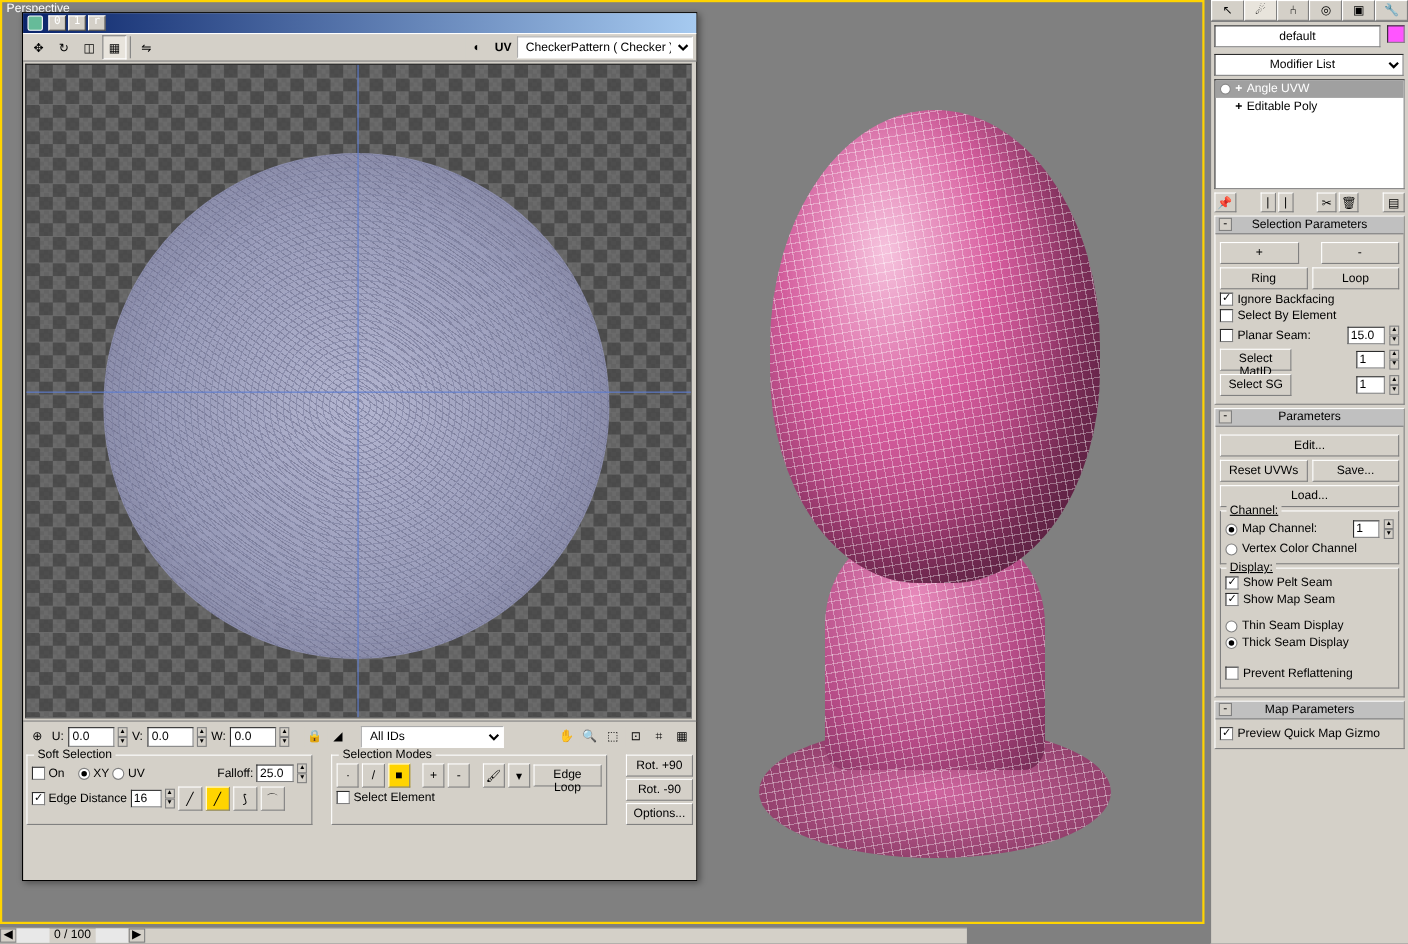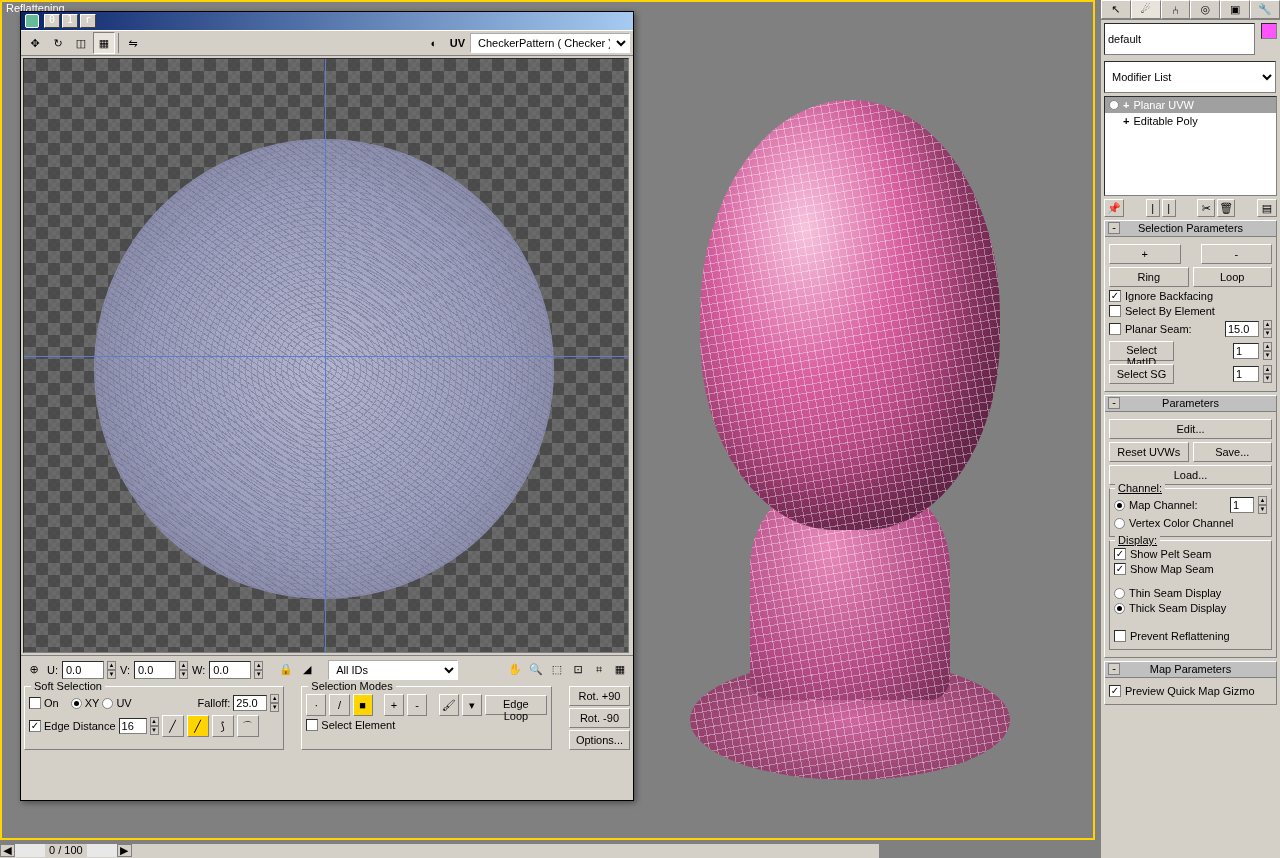--- a/index.html
+++ b/index.html
@@ -63,40 +63,40 @@
 .head-box{position:absolute;left:640px;top:60px;width:440px;height:750px;}
 .head-shape{position:absolute;left:60px;top:40px;width:300px;height:430px;border-radius:50% 50% 45% 45%;background:radial-gradient(ellipse at 35% 30%,#f6c4de 0%,#d85fa0 35%,#a63d76 65%,#6e2850 100%);box-shadow:inset -30px -30px 60px rgba(0,0,0,.35);}
 .head-neck{position:absolute;left:110px;top:420px;width:200px;height:220px;background:radial-gradient(ellipse at 40% 30%,#e88bbc 0%,#b44a85 60%,#6e2850 100%);border-radius:40% 40% 10% 10%;}
 .head-base{position:absolute;left:50px;top:600px;width:320px;height:120px;border-radius:50%;background:radial-gradient(ellipse,#d066a0,#7a3158);}
 .head-wire{position:absolute;inset:0;background:repeating-linear-gradient(80deg,rgba(255,255,255,.35) 0 1px,transparent 1px 8px),repeating-linear-gradient(-10deg,rgba(255,255,255,.35) 0 1px,transparent 1px 8px);border-radius:inherit;pointer-events:none;}
 
 
 .cmdpanel{position:absolute;right:0;top:0;width:180px;height:858px;background:#d4d0c8;border-left:1px solid #808080;}
 .tabrow{height:20px;display:flex;border-bottom:1px solid #808080;}
 .tabrow .tab{flex:1;border:1px solid #808080;border-top-color:#fff;border-left-color:#fff;display:flex;align-items:center;justify-content:center;}
-.cp-field{margin:3px;height:32px;border:1px inset #808080;background:#fff;padding:2px 3px;display:flex;align-items:center;}
+.cp-field{margin:3px;height:20px;border:1px inset #808080;background:#fff;padding:2px 3px;display:flex;align-items:center;text-align:center;}
 .cp-swatch{width:16px;height:16px;background:#f5f;margin:3px 3px 3px 3px;float:right;border:1px inset #808080;}
 .modstack{margin:3px;height:100px;border:1px inset #808080;background:#fff;}
 .modstack .item{padding:2px 4px;display:flex;align-items:center;gap:4px;}
 .modstack .item.sel{background:#a0a0a0;color:#fff;}
 .modstack .bulb{width:10px;height:10px;background:#fff;border:1px solid #888;border-radius:50%;display:inline-block;}
 .modrow{margin:3px;display:flex;gap:4px;align-items:center;justify-content:space-between;}
 .rollout{margin:3px;border:1px solid #808080;border-top-color:#fff;border-left-color:#fff;}
 .rollhead{height:16px;background:#c0c0c0;border-bottom:1px solid #808080;text-align:center;line-height:15px;position:relative;}
 .rollhead .pm{position:absolute;left:3px;top:1px;width:12px;height:12px;border:1px solid #808080;background:#d4d0c8;text-align:center;line-height:9px;}
 .rollbody{padding:4px;}
 .rollbody .row{display:flex;align-items:center;gap:4px;margin:3px 0;}
 .rollbody .btn-txt{flex:1;text-align:center;}
 .fset{border:1px solid #808080;border-top-color:#fff;margin:3px 0;padding:4px;position:relative;}
 .fset .lg{position:absolute;top:-7px;left:5px;background:#d4d0c8;padding:0 3px;text-decoration:underline;}
 </style>
 </head>
 <body>
 
-<div class="vp-label">Reflattening</div>
+<div class="vp-label">Perspective</div>
 <div class="vp-outline"></div>
 <div class="axis-gizmo"><span class="z">z</span> <span class="x">x</span></div>
 
 <div class="head-box">
   <div class="head-base">
       <div class="head-wire"></div>
     </div>
   <div class="head-neck">
       <div class="head-wire"></div>
     </div>
@@ -245,21 +245,21 @@
   </div>
   <div style="display:flex">
     <input class="cp-field" style="flex: 1 1 0%;" value="default">
     <div class="cp-swatch"></div>
   </div>
   <select class="cp-field" style="width:172px"><option>Modifier List</option></select>
   <div class="modstack">
     <div class="item sel">
       <span class="bulb"></span>
       <b>+</b>
-      <span>Planar UVW</span>
+      <span>Angle UVW</span>
     </div>
     <div class="item">
       <span style="width:10px"></span>
       <b>+</b>
       <span>Editable Poly</span>
     </div>
   </div>
   <div class="modrow">
     <div class="smbtn" style="width:20px;height:18px">📌</div>
     <div style="display:flex;gap:2px">

